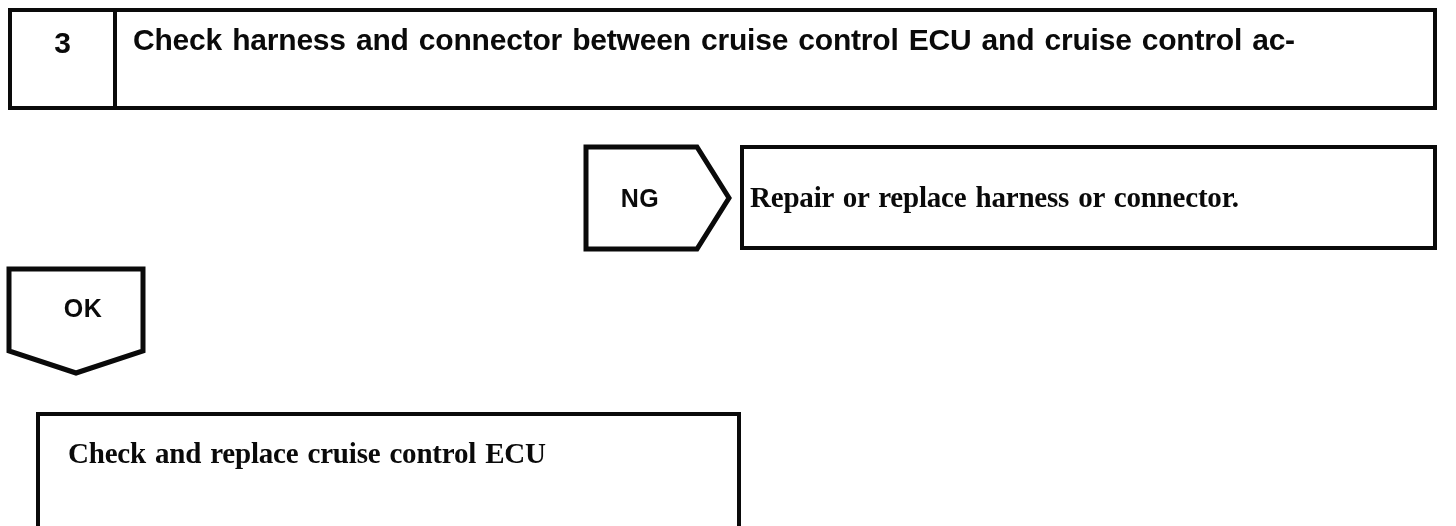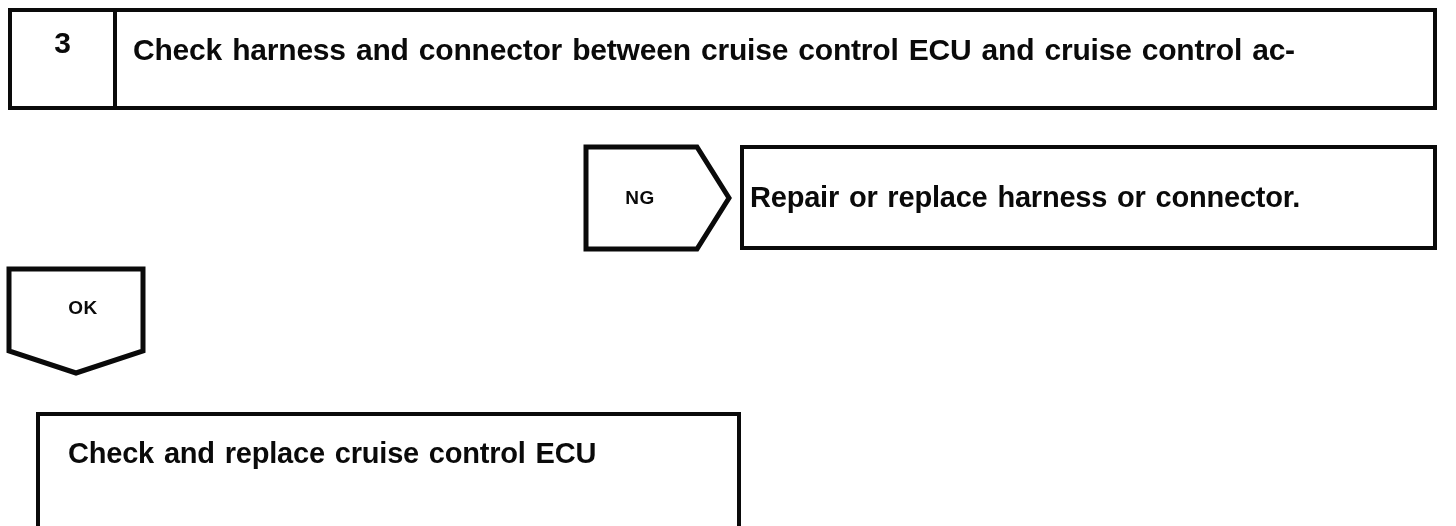--- a/index.html
+++ b/index.html
@@ -34,53 +34,54 @@
     border-right: 4px solid #0a0a0a;
     box-sizing: border-box;
     display: flex;
     align-items: flex-start;
     justify-content: center;
     padding-top: 14px;
     font-size: 30px;
   }
   .step-title-cell {
     flex: 1;
-    padding: 21px 14px 0 16px;
+    padding: 11px 14px 0 16px;
     font-size: 30px;
     line-height: 33px;
     letter-spacing: -0.2px;
     word-spacing: 2px;
   }
   .step-title-cell span { display: block; white-space: nowrap; }
 
   
   .connector { position: absolute; }
   .connector svg { display: block; }
   .connector-label {
     position: absolute;
     display: flex;
     align-items: center;
     justify-content: center;
-    font-size: 19px;
+    font-size: 25px;
     letter-spacing: 0.5px;
   }
   .ng-connector { left: 583px; top: 143px; width: 150px; height: 110px; }
   .ng-label     { left: 583px; top: 143px; width: 114px; height: 110px; }
   .ok-connector { left: 5px;  top: 265px; width: 142px; height: 112px; }
   .ok-label     { left: 12px;  top: 265px; width: 142px; height: 86px; }
 
   
   .action-box {
     position: absolute;
     border: 4px solid #0a0a0a;
     box-sizing: border-box;
     background: #ffffff;
     font-size: 29px;
     letter-spacing: -0.2px;
     word-spacing: 2px;
+    font-family: Liberation Serif, serif;
   }
   .repair-box {
     left: 740px;
     top: 145px;
     width: 697px;
     height: 105px;
     display: flex;
     align-items: center;
     padding-left: 6px;
   }

